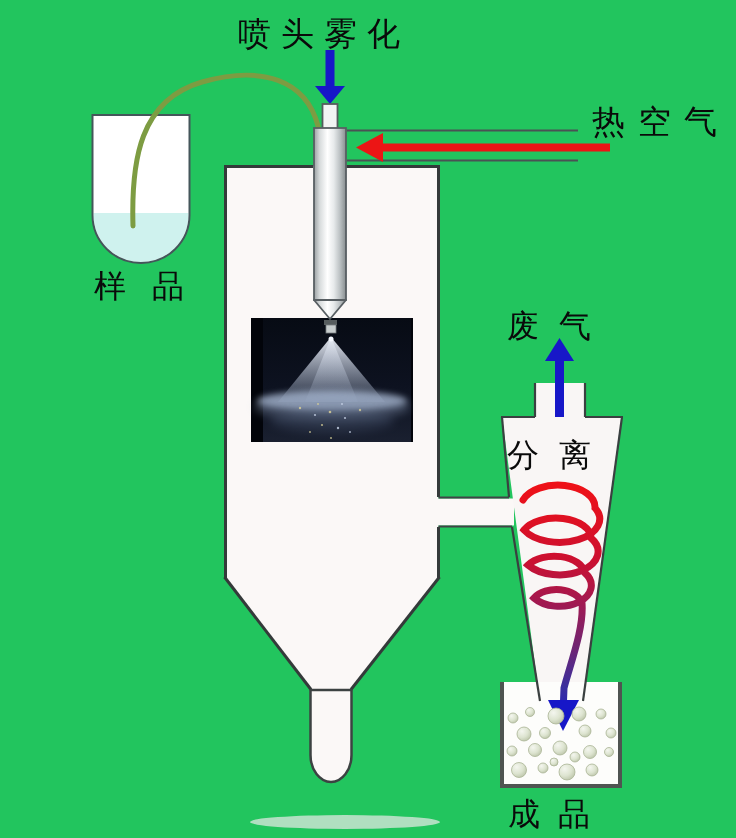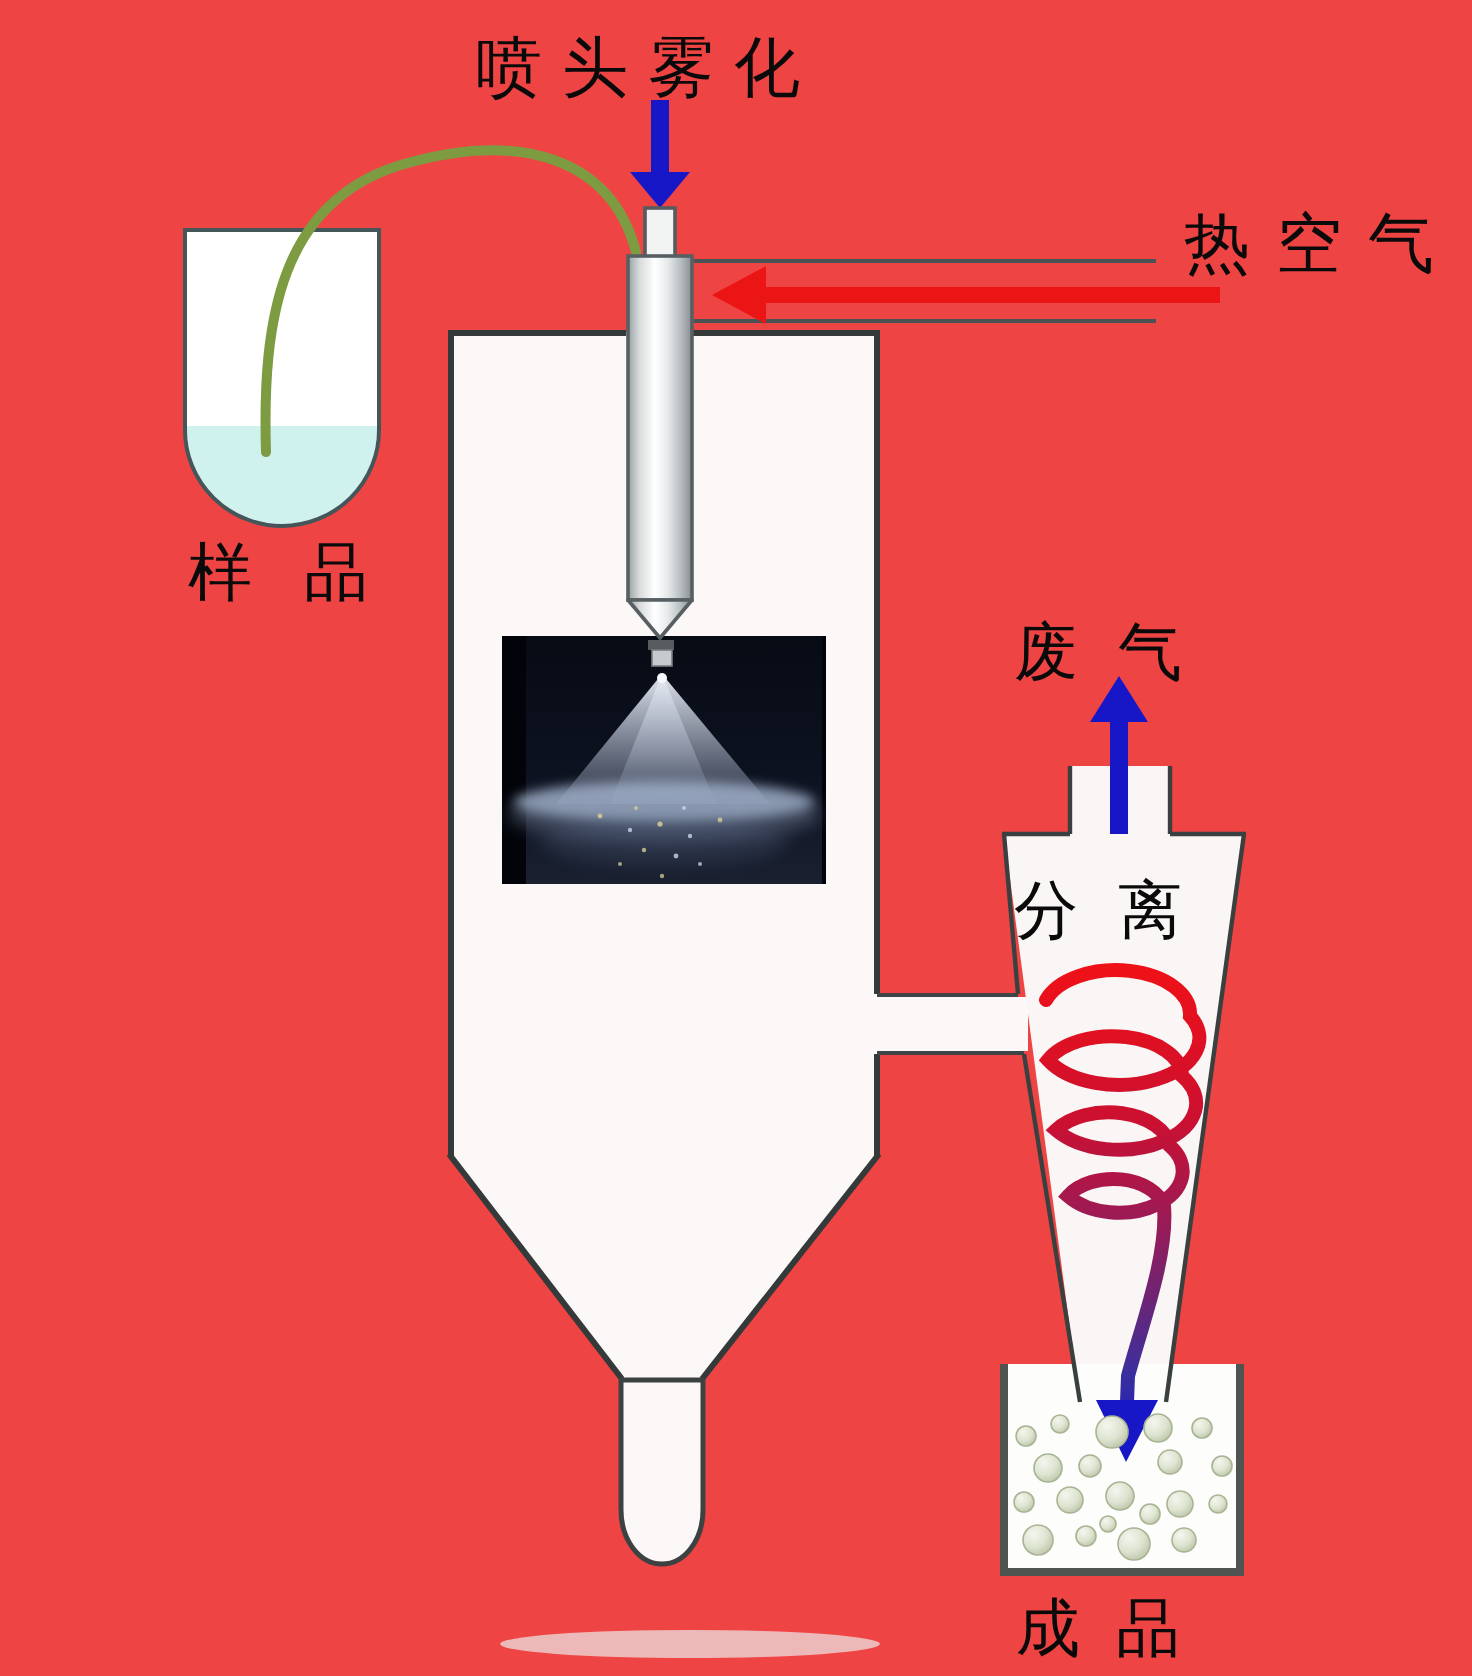--- a/index.html
+++ b/index.html
@@ -1,16 +1,16 @@
 <!DOCTYPE html>
 <html><head>
 <meta charset="utf-8">
 <style>
   html,body{margin:0;padding:0;background:#ffffff;}
-  .stage{position:relative;width:736px;height:838px;background:#ef4444;overflow:hidden;}
+  .stage{position:relative;width:736px;height:838px;background:#22c55e;overflow:hidden;}
   .lbl{font-family:"Liberation Serif","DejaVu Serif",serif;fill:#0a0a0a;}
   svg{display:block;}
 </style>
 </head>
 <body>
 
 <div class="stage">
 <svg width="736" height="838" viewBox="0 0 736 838">
   <defs>
     <linearGradient id="metal" x1="0" y1="0" x2="1" y2="0">

